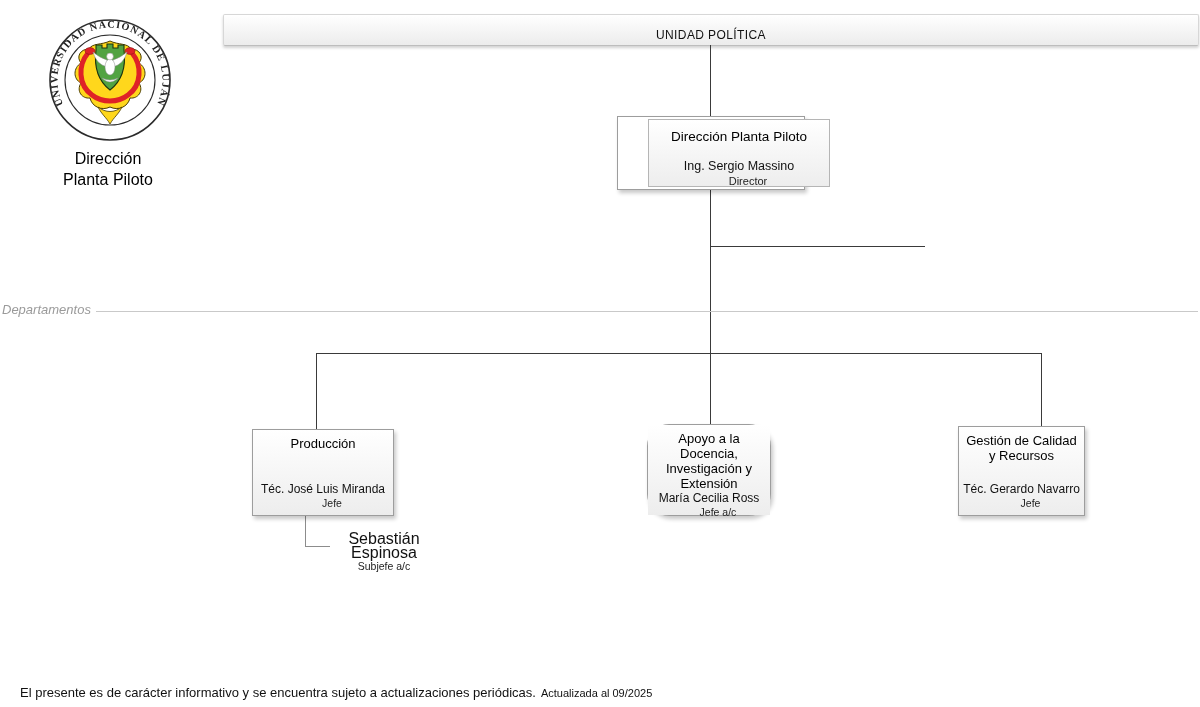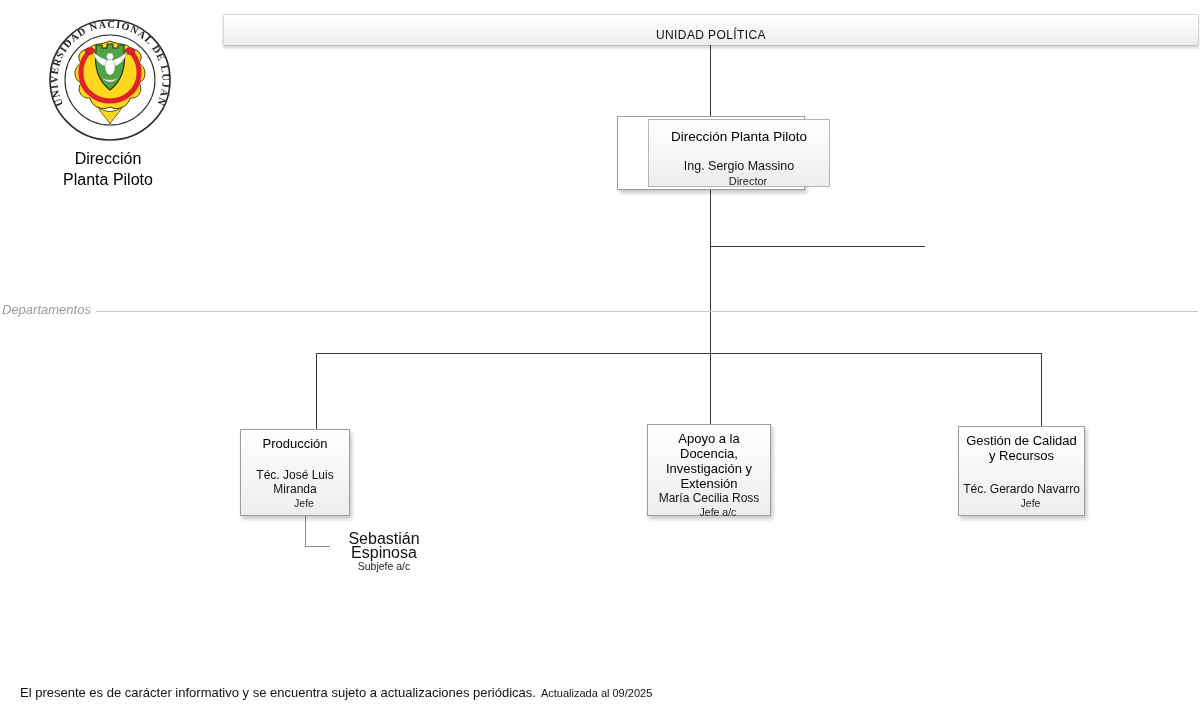--- a/index.html
+++ b/index.html
@@ -123,31 +123,31 @@
       <div class="b-title">Dirección Planta Piloto</div>
       <div class="b-name">Ing. Sergio Massino</div>
       <div class="b-role">Director</div>
     </div>
   </div>
 
 
   <div class="section-label">Departamentos</div>
   <div class="section-rule"></div>
 
-  <div class="box dept" style="left:240px;top:429px;width:110px;height:87px;">
+  <div class="box dept" style="left:252px;top:429px;width:142px;height:87px;">
     <div class="inner">
       <div class="b-title">Producción</div>
       <div>
         <div class="b-name">Téc. José Luis Miranda</div>
         <div class="b-role">Jefe</div>
       </div>
     </div>
   </div>
 
-  <div class="box dept" style="left:647px;top:424px;width:124px;height:92px;">
+  <div class="box dept" style="left:647px;top:424px;width:124px;height:92px;border-radius:22px;">
     <div class="inner">
       <div class="b-title">Apoyo a la Docencia, Investigación y Extensión</div>
       <div>
         <div class="b-name">María Cecilia Ross</div>
         <div class="b-role">Jefe a/c</div>
       </div>
     </div>
   </div>
 
   <div class="box dept" style="left:958px;top:426px;width:127px;height:90px;">

